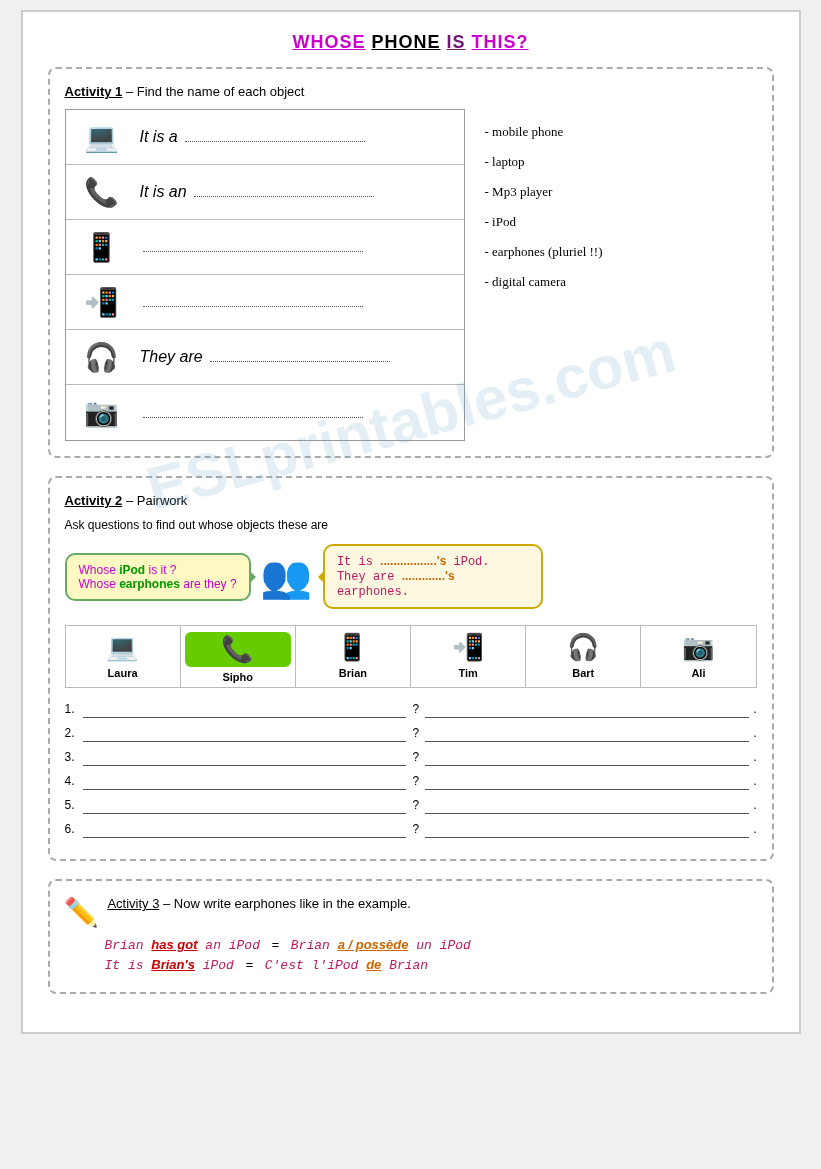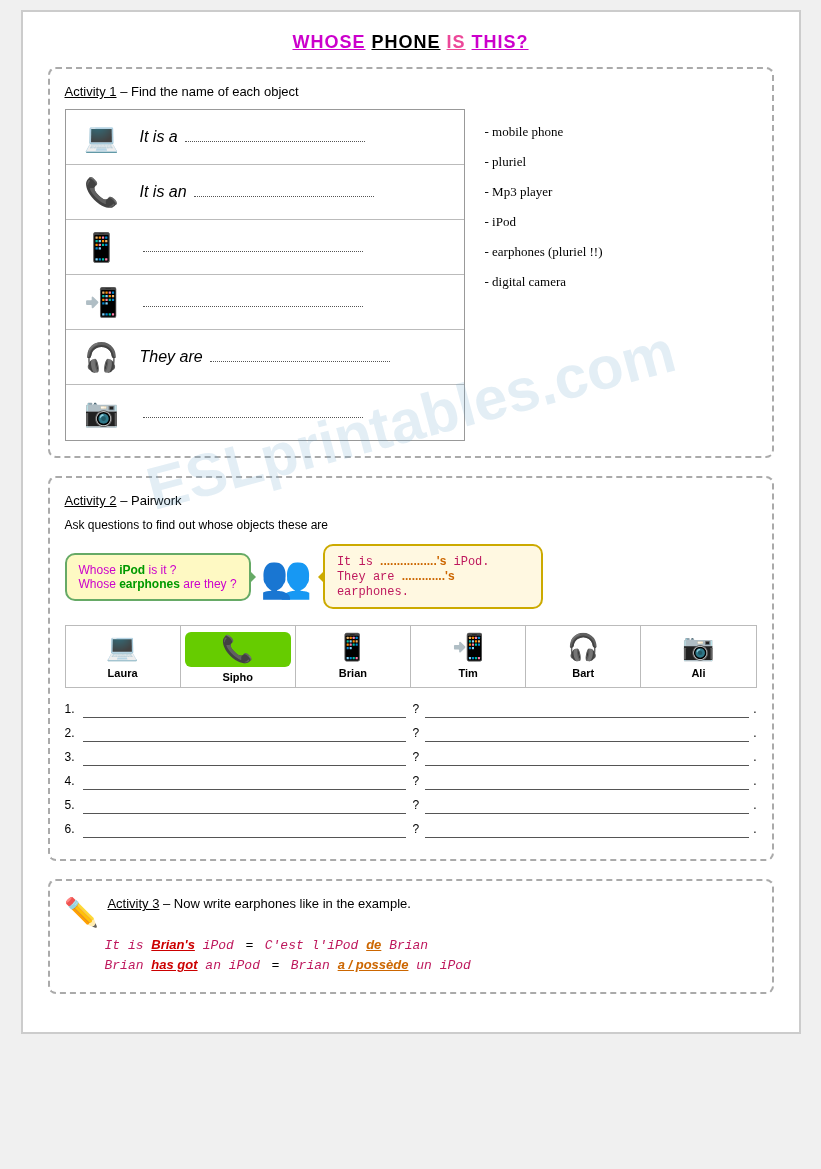--- a/index.html
+++ b/index.html
@@ -31,29 +31,29 @@
     
     .page-title {
       text-align: center;
       font-size: 18px;
       font-weight: bold;
       margin-bottom: 14px;
       letter-spacing: 1px;
     }
     .title-whose { color: #cc00cc; text-decoration: underline; }
     .title-phone { color: #000000; text-decoration: underline; }
-    .title-is { color: #ec4899; text-decoration: underline; }
+    .title-is { color: #701a75; text-decoration: underline; }
     .title-this { color: #cc00cc; text-decoration: underline; }
 
     
     .activity-label {
       font-size: 13px;
       margin-bottom: 10px;
     }
-    .activity-label u { font-weight: normal; text-align: right; }
+    .activity-label u { font-weight: bold; text-align: right; }
 
     
     .act1-content {
       display: flex;
       gap: 20px;
       align-items: flex-start;
     }
     .act1-table {
       border: 1px solid #999;
       width: 400px;
@@ -286,21 +286,21 @@
         <div class="act1-row">
           <div class="act1-icon">📷</div>
           <div class="act1-text">
             <span class="dotted-line" style="width:220px"></span>
           </div>
         </div>
       </div>
 
       <div class="act1-vocab">
         <div>- mobile phone</div>
-        <div>- pluriel</div>
+        <div>- laptop</div>
         <div>- Mp3 player</div>
         <div>- iPod</div>
         <div>- earphones (pluriel !!)</div>
         <div>- digital camera</div>
       </div>
     </div>
   </div>
 
   <div class="section">
     <div class="activity-label">
@@ -407,25 +407,25 @@
       <span class="pencil-icon">✏️</span>
       <div>
         <span>
           <u>Activity 3</u>
           <span>– Now write earphones like in the example.</span>
         </span>
       </div>
     </div>
     <div style="padding-left: 40px;">
       <div class="example-line">
+        <span class="blue">Brian </span><span class="red underline">has got</span><span class="blue"> an iPod</span>
+        <span style="margin:0 8px;">=</span>
+        <span class="blue">Brian </span><span class="orange underline">a / possède</span><span class="blue"> un iPod</span>
+      </div>
+      <div class="example-line">
         <span class="blue">It is </span><span class="red underline">Brian's</span><span class="blue"> iPod</span>
         <span style="margin:0 8px;">=</span>
         <span class="blue">C'est l'iPod </span><span class="orange underline">de</span><span class="blue"> Brian</span>
       </div>
-      <div class="example-line">
-        <span class="blue">Brian </span><span class="red underline">has got</span><span class="blue"> an iPod</span>
-        <span style="margin:0 8px;">=</span>
-        <span class="blue">Brian </span><span class="orange underline">a / possède</span><span class="blue"> un iPod</span>
-      </div>
     </div>
   </div>
 
 </div>
 
 </body></html>

